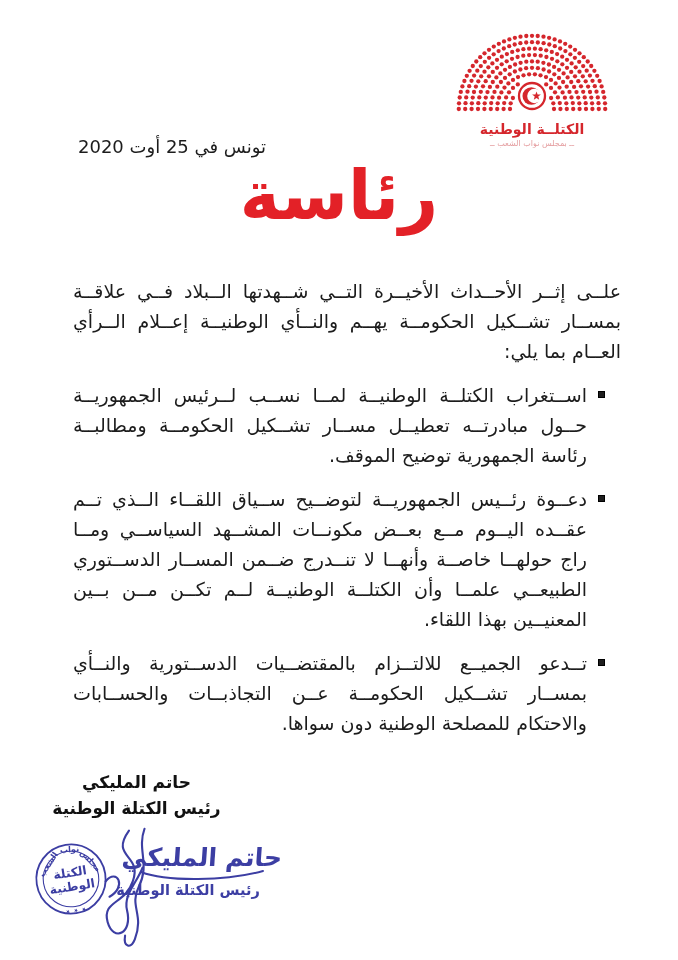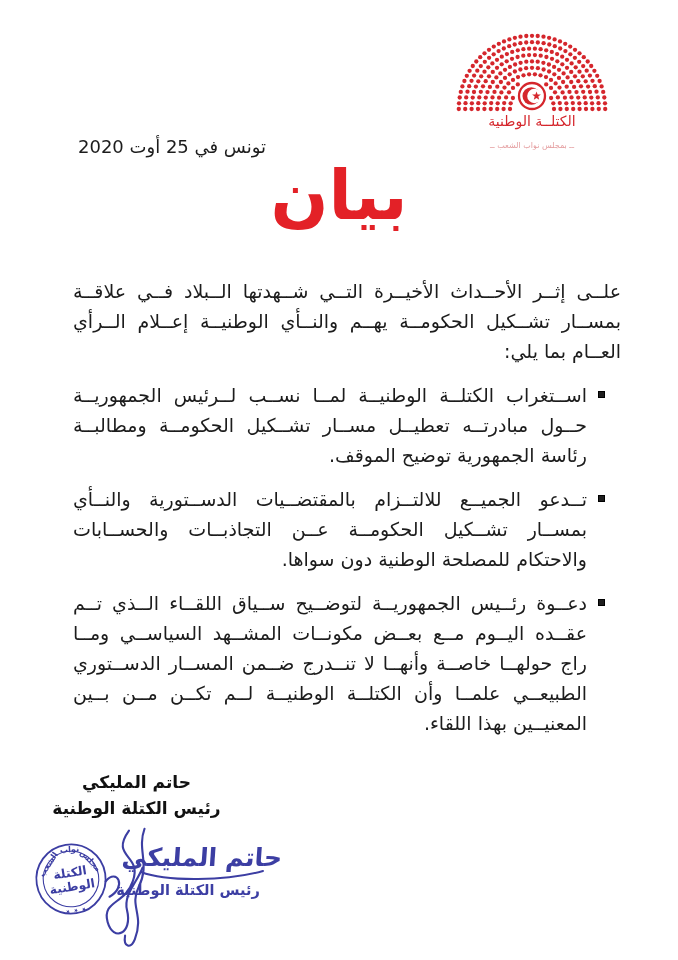--- a/index.html
+++ b/index.html
@@ -2,22 +2,22 @@
 <html lang="ar" dir="rtl" style="--red: #d5262c; --title-red: #e32127; --red-faded: #e49c9e; --ink: #1c1c1c; --blue: #3c3ea3;"><head>
 <meta charset="utf-8">
 <style>
   html,body{margin:0;padding:0;background:#ffffff;}
   body{width:678px;height:960px;font-family:"DejaVu Sans",sans-serif;}
   .page{position:relative;width:678px;height:960px;background:#fff;overflow:hidden;direction:rtl;}
 
   
   .logo{position:absolute;left:448px;top:33px;width:168px;text-align:center;direction:rtl;}
   .logo svg{display:block;margin:0 auto;}
-  .logo-title{font-size:14px;font-weight:normal;color:var(--red);margin-top:0;letter-spacing:.5px;}
-  .logo-sub{font-size:8px;color:var(--red-faded);margin-top:12px;text-align:center;}
+  .logo-title{font-size:14px;font-weight:bold;color:var(--red);margin-top:8px;letter-spacing:.5px;}
+  .logo-sub{font-size:8px;color:var(--red-faded);margin-top:2px;text-align:center;}
 
   
   .date{position:absolute;left:78px;top:136px;font-size:18px;color:var(--ink);direction:rtl;white-space:nowrap;}
 
   
   .doc-title{position:absolute;left:0;right:0;top:150px;margin:0;text-align:center;
              font-size:68px;line-height:1.35;font-weight:bold;color:var(--title-red);}
 
   
   .content{position:absolute;right:57px;top:276px;width:548px;direction:rtl;
@@ -288,28 +288,28 @@
         <circle cx="82.4" cy="63" r="7.2" fill="#ffffff"></circle>
         <path fill="var(--red)" d="M84.5,58.4 L85.6,61.5 L88.9,61.6 L86.3,63.6 L87.2,66.7 L84.5,64.9 L81.8,66.7 L82.7,63.6 L80.1,61.6 L83.4,61.5 Z"></path>
       </g>
     </svg>
     <div class="logo-title">الكتلــة الوطنية</div>
     <div class="logo-sub">ــ بمجلس نواب الشعب ــ</div>
   </div>
 
   <div class="date">تونس في 25 أوت 2020</div>
 
-  <h1 class="doc-title">بيان</h1>
+  <h1 class="doc-title">رئاسة</h1>
 
   <div class="content">
     <p>علــى إثــر الأحــداث الأخيــرة التــي شــهدتها الــبلاد فــي علاقــة بمســار تشــكيل الحكومــة يهــم والنــأي الوطنيــة إعــلام الــرأي العــام بما يلي:</p>
     <ul>
       <li><span class="sq"></span><span>اســتغراب الكتلــة الوطنيــة لمــا نســب لــرئيس الجمهوريــة حــول مبادرتــه تعطيــل مســار تشــكيل الحكومــة ومطالبــة رئاسة الجمهورية توضيح الموقف.</span></li>
+      <li><span class="sq"></span><span>دعــوة رئــيس الجمهوريــة لتوضــيح ســياق اللقــاء الــذي تــم عقــده اليــوم مــع بعــض مكونــات المشــهد السياســي ومــا راج حولهــا خاصــة وأنهــا لا تنــدرج ضــمن المســار الدســتوري الطبيعــي علمــا وأن الكتلــة الوطنيــة لــم تكــن مــن بــين المعنيــين بهذا اللقاء.</span></li>
       <li><span class="sq"></span><span>تــدعو الجميــع للالتــزام بالمقتضــيات الدســتورية والنــأي بمســار تشــكيل الحكومــة عــن التجاذبــات والحســابات والاحتكام للمصلحة الوطنية دون سواها.</span></li>
-      <li><span class="sq"></span><span>دعــوة رئــيس الجمهوريــة لتوضــيح ســياق اللقــاء الــذي تــم عقــده اليــوم مــع بعــض مكونــات المشــهد السياســي ومــا راج حولهــا خاصــة وأنهــا لا تنــدرج ضــمن المســار الدســتوري الطبيعــي علمــا وأن الكتلــة الوطنيــة لــم تكــن مــن بــين المعنيــين بهذا اللقاء.</span></li>
     </ul>
   </div>
 
   <div class="sig-block">
     <div>حاتم المليكي</div>
     <div>رئيس الكتلة الوطنية</div>
   </div>
 
   <svg class="stamp" viewBox="0 0 90 90">
     <g fill="none" stroke="var(--blue)">

